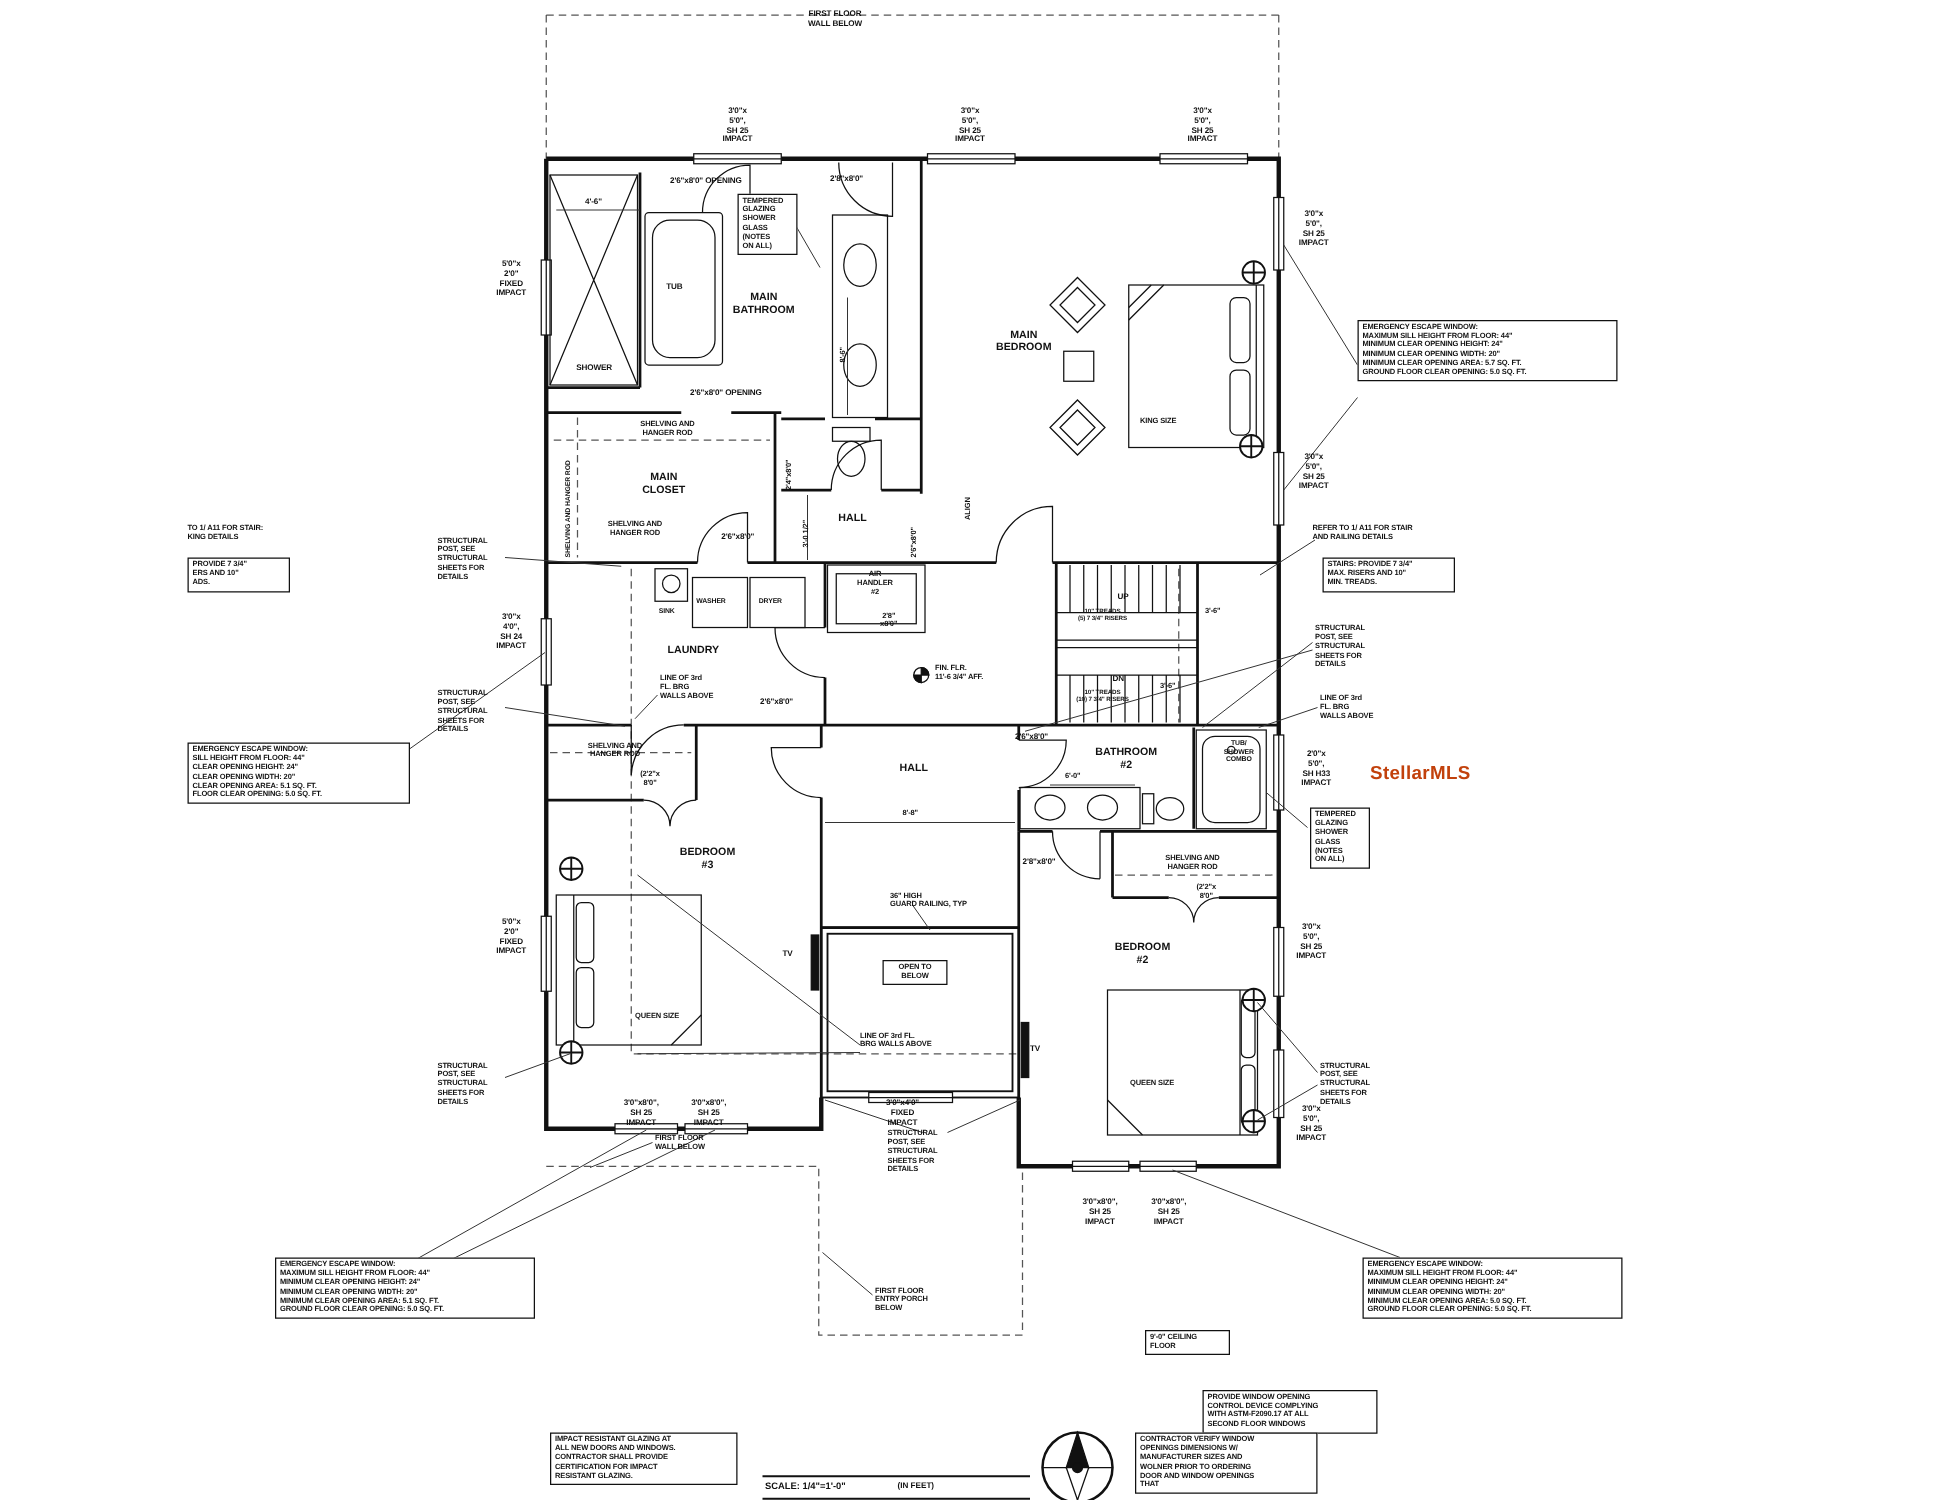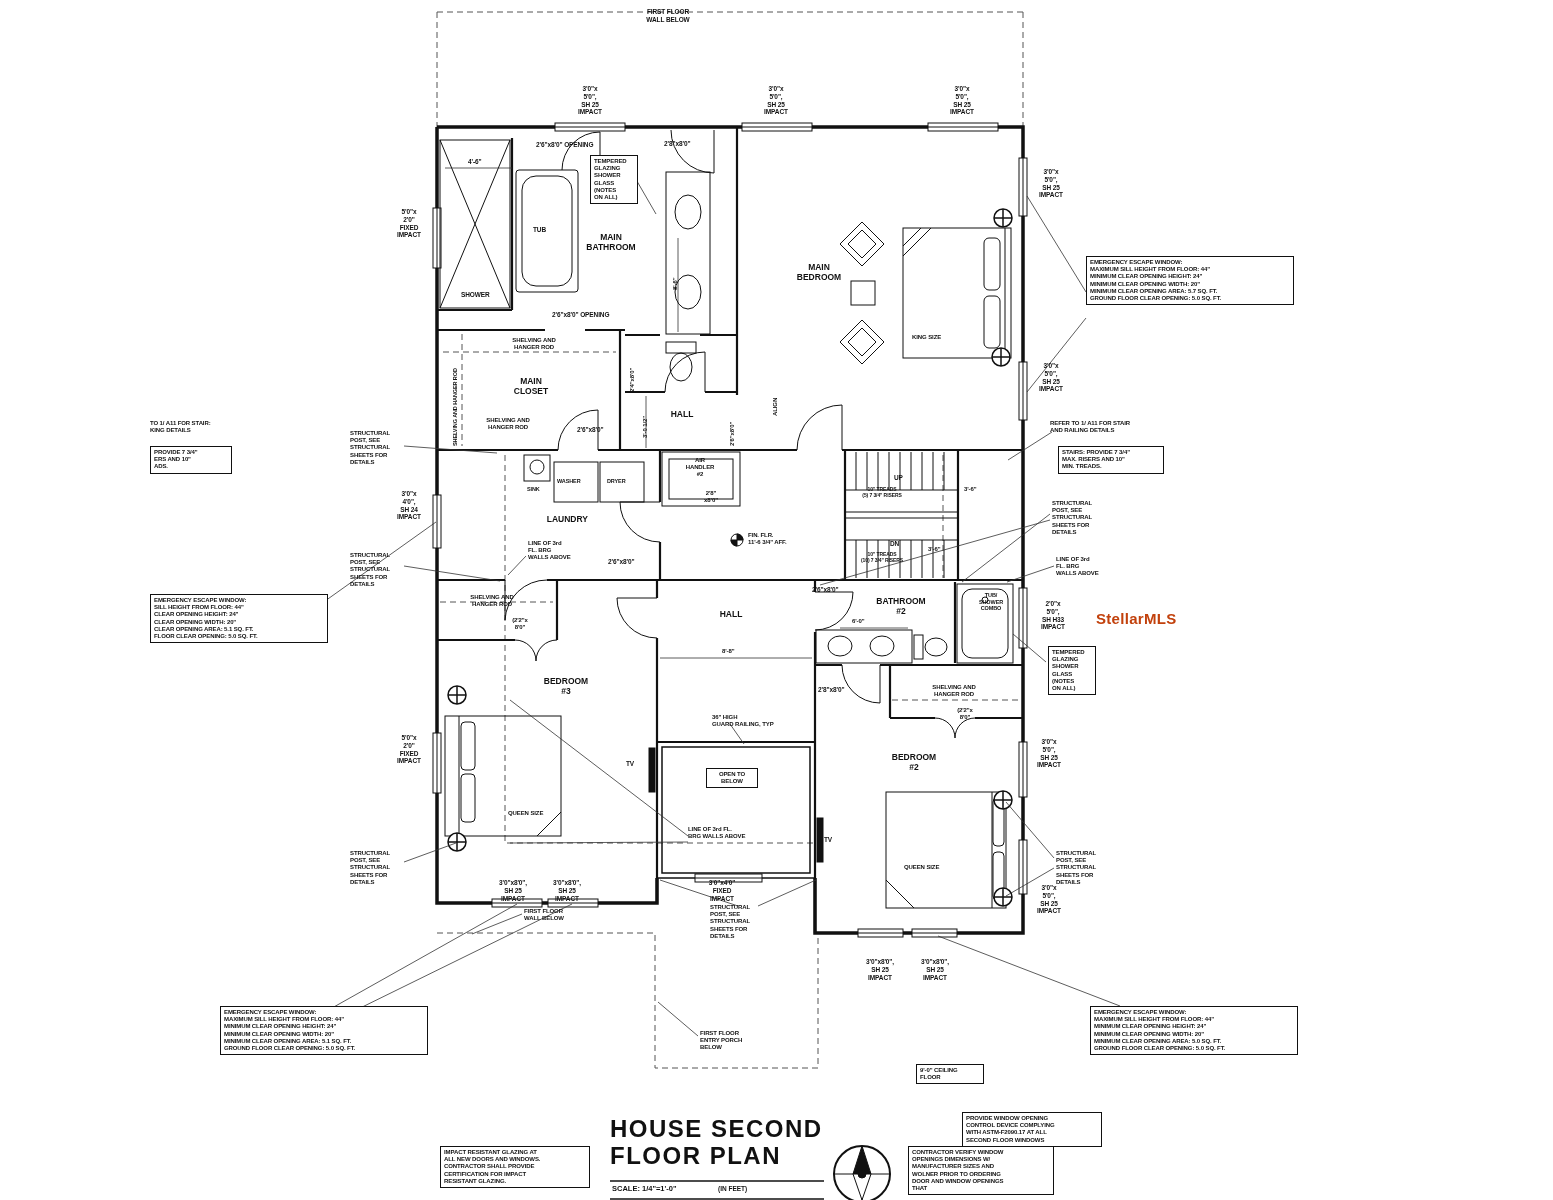--- a/index.html
+++ b/index.html
@@ -401,21 +401,21 @@
       <div class="lbl" style="left: 698px; top: 490px; width: 26px; font-size: 6px; text-align: center;">2'8"
 x8'0"</div>
       <div class="lbl" style="left: 894px; top: 474px; font-size: 6.5px;">UP</div>
       <div class="lbl" style="left: 854px; top: 486px; width: 56px; font-size: 5px; text-align: center;">10" TREADS
 (5) 7 3/4" RISERS</div>
       <div class="lbl" style="left: 964px; top: 486px; font-size: 6px;">3'-6"</div>
       <div class="lbl" style="left: 392px; top: 490px; width: 34px; font-size: 6.5px; text-align: center;">3'0"x
 4'0",
 SH 24
 IMPACT</div>
-      <div class="lbl bold" style="left: 534px; top: 514px; width: 54px; font-size: 8.5px; text-align: right;">LAUNDRY</div>
+      <div class="lbl bold" style="left: 534px; top: 514px; width: 54px; font-size: 8.5px; text-align: left;">LAUNDRY</div>
       <div class="lbl" style="left: 748px; top: 532px; font-size: 6px;">FIN. FLR.
 11'-6 3/4" AFF.</div>
       <div class="lbl" style="left: 890px; top: 540px; font-size: 6.5px;">DN</div>
       <div class="lbl" style="left: 854px; top: 551px; width: 56px; font-size: 5px; text-align: center;">10" TREADS
 (10) 7 3/4" RISERS</div>
       <div class="lbl" style="left: 928px; top: 546px; font-size: 6px;">3'-6"</div>
       <div class="lbl" style="left: 528px; top: 540px; font-size: 6px;">LINE OF 3rd
 FL. BRG
 WALLS ABOVE</div>
       <div class="lbl" style="left: 350px; top: 552px; font-size: 6px;">STRUCTURAL
@@ -551,23 +551,19 @@
 CERTIFICATION FOR IMPACT
 RESISTANT GLAZING.</div>
       <div class="lbl box" style="left: 908px; top: 1146px; width: 138px; font-size: 6px;">CONTRACTOR VERIFY WINDOW
 OPENINGS DIMENSIONS W/
 MANUFACTURER SIZES AND
 WOLNER PRIOR TO ORDERING
 DOOR AND WINDOW OPENINGS
 THAT</div>
     </div>
 
-  <div id="title-block">
-    <div id="title-line1">HOUSE SECOND</div>
-    <div id="title-line2">FLOOR PLAN</div>
-  </div>
   <div id="scale-row">
     <span>SCALE: 1/4"=1'-0"</span>
     <span id="scale-units">(IN FEET)</span>
   </div>
 
   <div id="watermark">StellarMLS</div>
 </div>
 
 </body></html>

